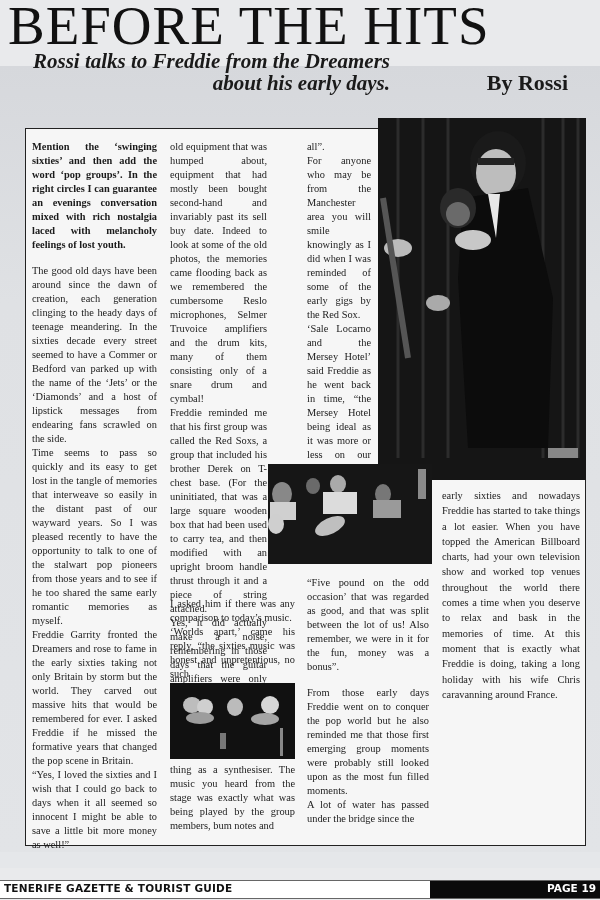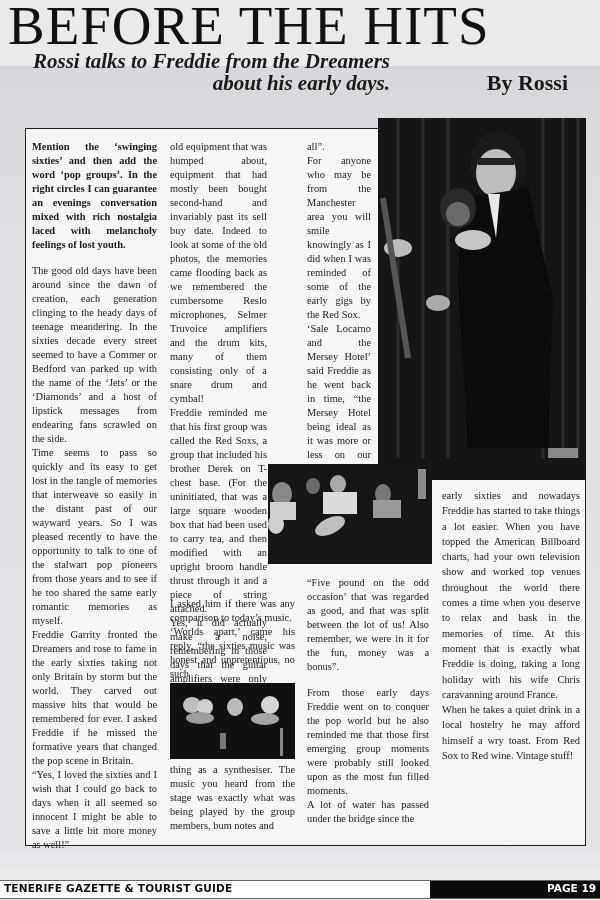--- a/index.html
+++ b/index.html
@@ -109,21 +109,20 @@
 </div>
 
 <div class="col" style="left:307px; top:576px; width:122px;">
   <p>“Five pound on the odd occasion’ that was regarded as good, and that was split between the lot of us! Also remember, we were in it for the fun, money was a bonus”.</p>
   <p class="gap">From those early days Freddie went on to conquer the pop world but he also reminded me that those first emerging group moments were probably still looked upon as the most fun filled moments.</p>
   <p>A lot of water has passed under the bridge since the</p>
 </div>
 
 <div class="col" style="left:442px; top:488px; width:138px; line-height:15.3px;">
   <p>early sixties and nowadays Freddie has started to take things a lot easier. When you have topped the American Billboard charts, had your own television show and worked top venues throughout the world there comes a time when you deserve to relax and bask in the memories of time. At this moment that is exactly what Freddie is doing, taking a long holiday with his wife Chris caravanning around France.</p>
-  <p>When he takes a quiet drink in a local hostelry he may afford himself a wry toast. From Red Sox to Red wine. Vintage stuff!</p>
 </div>
 
 <div class="photo" style="left:378px; top:118px; width:208px; height:362px;">
   <svg viewBox="0 0 208 362" preserveAspectRatio="none">
     <rect width="208" height="362" fill="#151515"></rect>
     <g stroke="#2c2c2c" stroke-width="3">
       <line x1="20" y1="0" x2="20" y2="340"></line>
         <line x1="45" y1="0" x2="45" y2="340"></line>
       <line x1="70" y1="0" x2="70" y2="340"></line>
         <line x1="165" y1="0" x2="165" y2="340"></line>

